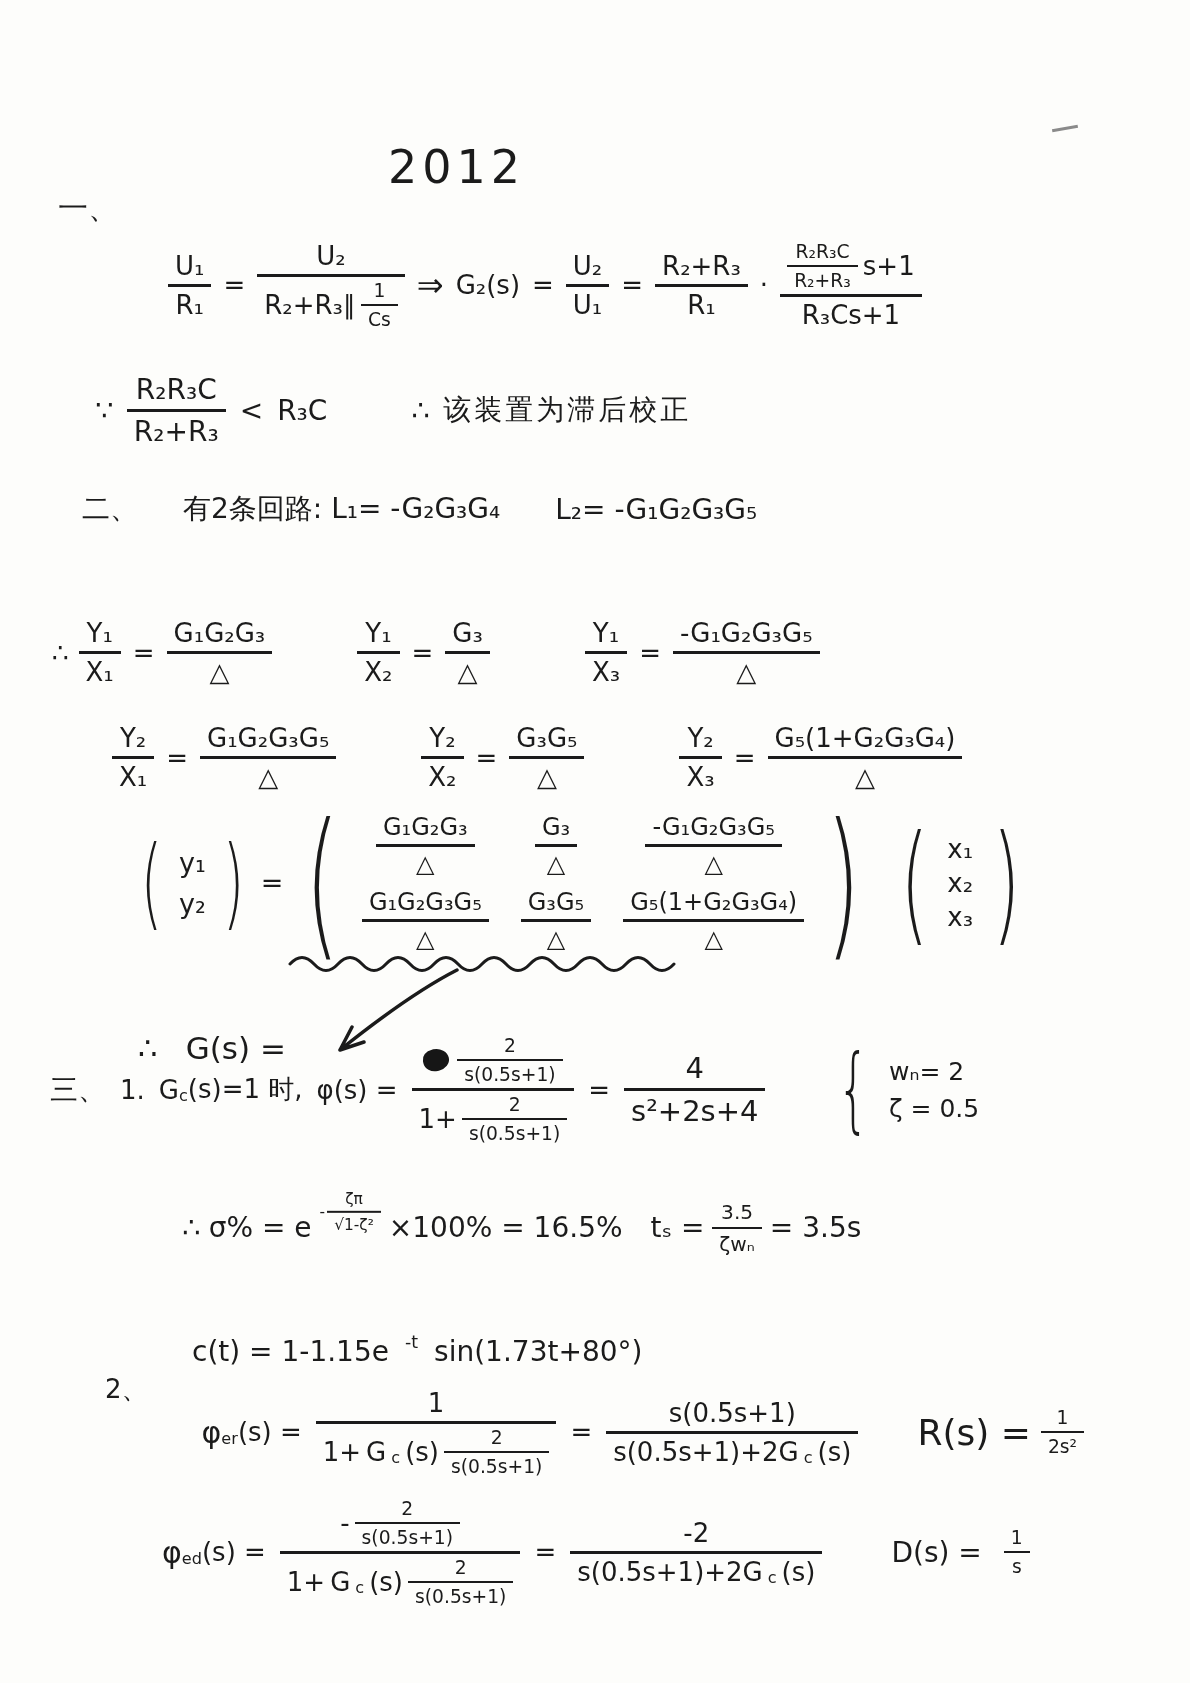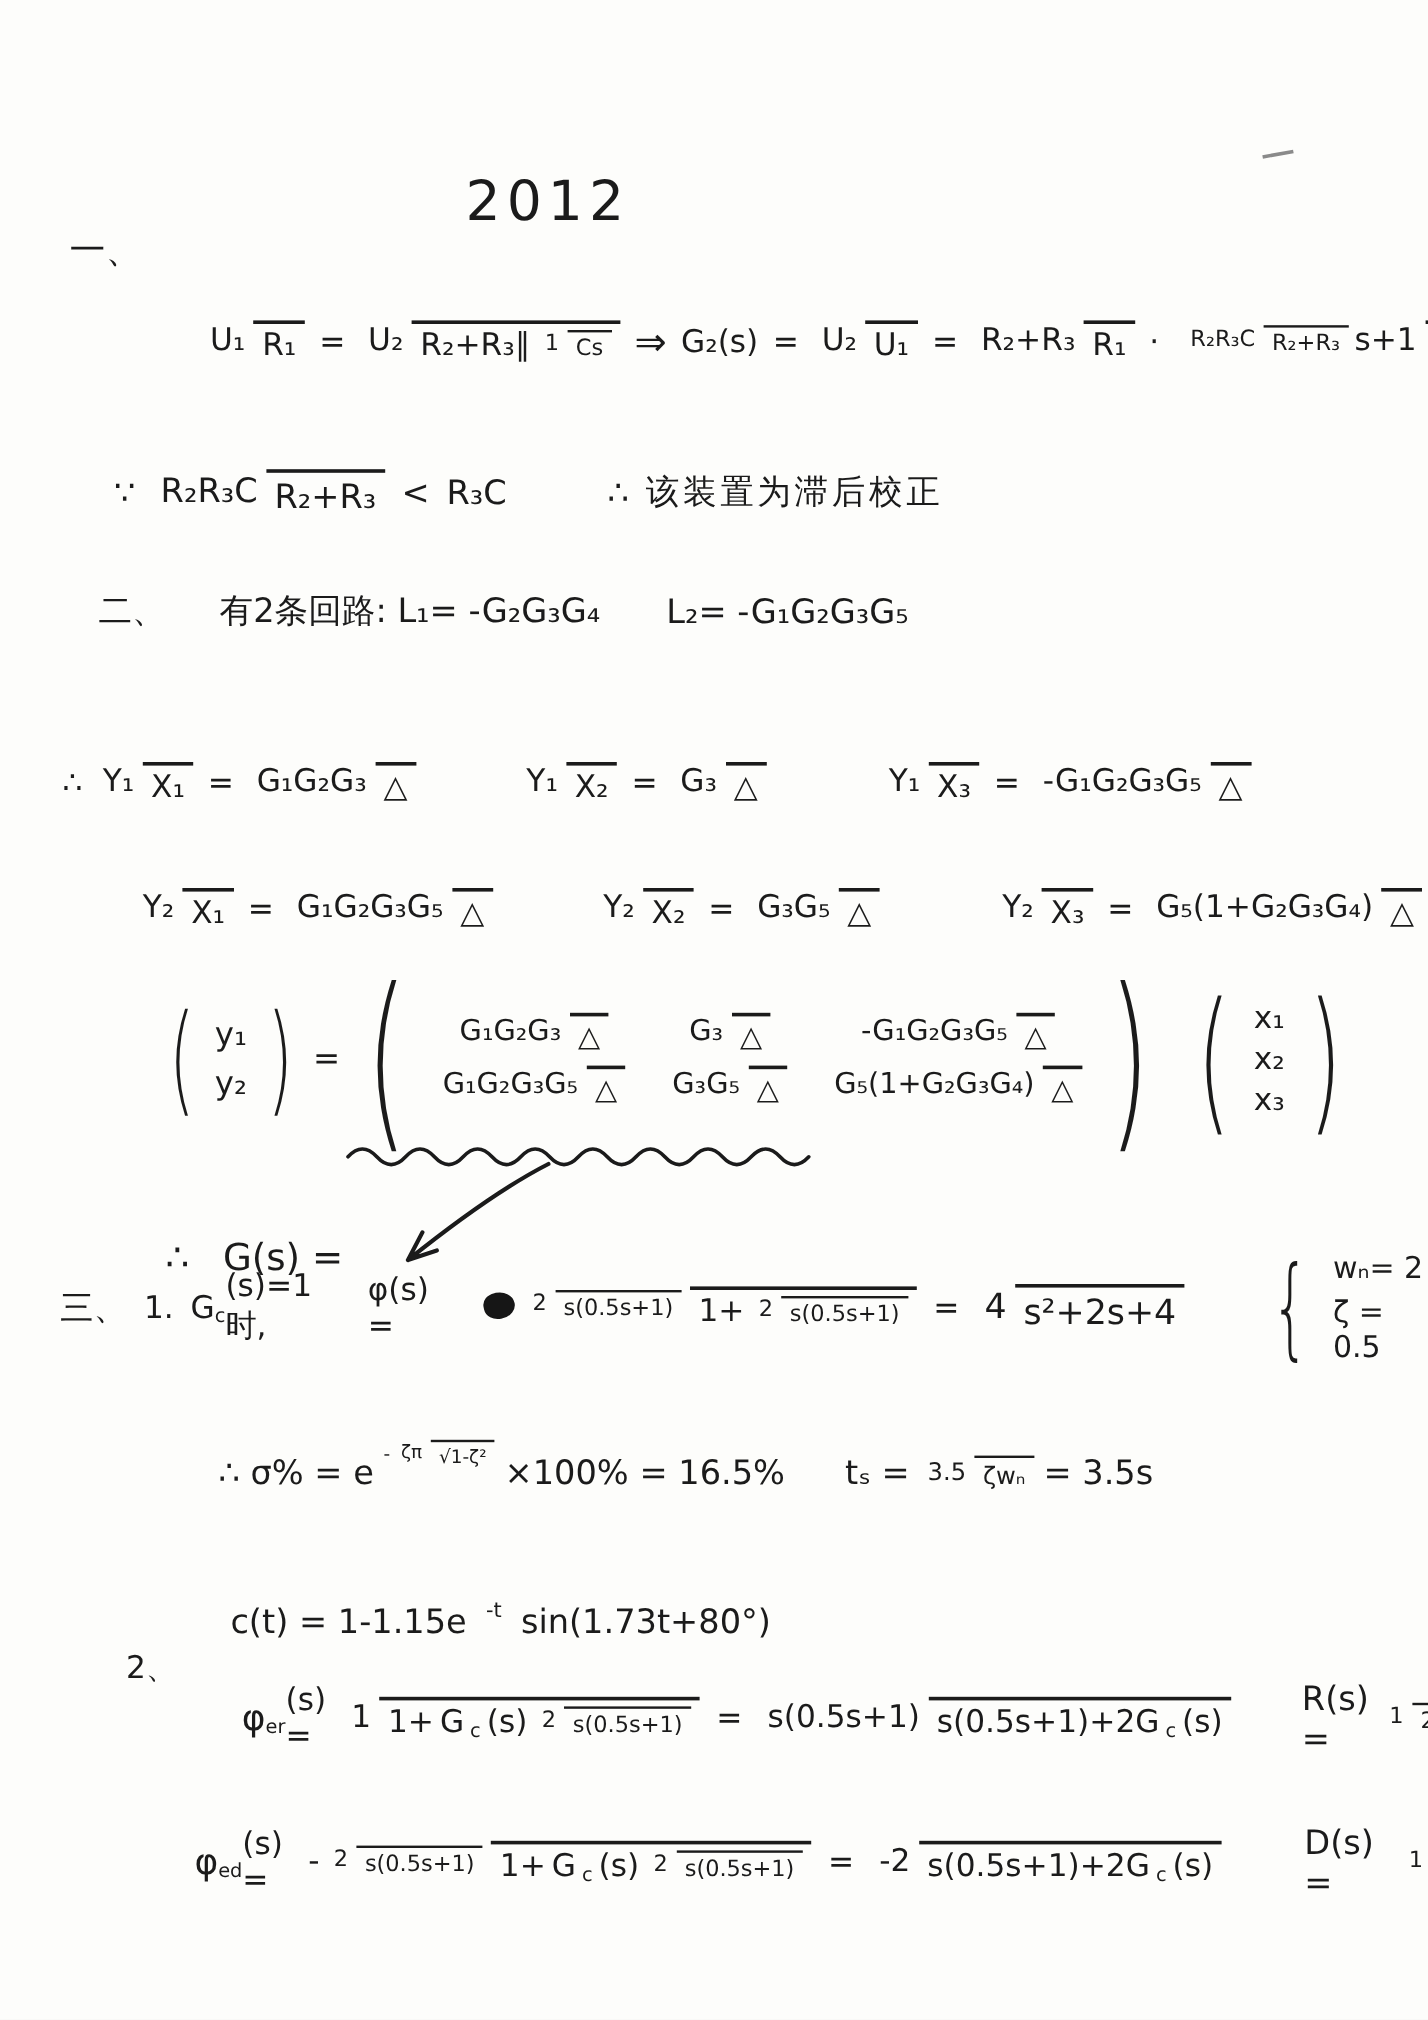--- a/index.html
+++ b/index.html
@@ -1,21 +1,21 @@
 <!DOCTYPE html>
 <html><head>
 <meta charset="utf-8">
 <style>
   *{box-sizing:border-box}
   body{margin:0;background:#e9e9e9}
   .page{position:relative;width:1190px;height:1683px;margin:0 auto;background:#fdfdfb;
         color:#1b1b1b;font-family:"DejaVu Sans",sans-serif;overflow:hidden}
   .row{position:absolute;display:flex;align-items:center}
   .grp{display:inline-flex;align-items:center}
-  .frac{display:inline-flex;flex-direction:row;vertical-align:middle}
+  .frac{display:inline-flex;flex-direction:column;vertical-align:middle}
   .num,.den{display:inline-flex;align-items:center;justify-content:center;gap:5px;
             padding:0 7px 3px;white-space:nowrap}
   .den{border-top:3px solid #1b1b1b;padding:3px 7px 0}
   .sm{font-size:0.72em}
   .sm .den{border-top-width:2px}
   .sub{font-size:0.62em;transform:translateY(0.40em)}
   .sup{font-size:0.62em;transform:translateY(-0.55em)}
   .supfrac{display:inline-flex;align-items:center;gap:2px;transform:translateY(-1.05em);font-size:0.55em}
   .supfrac .den{border-top-width:2px}
   .paren{display:inline-block;font-weight:200;transform:scaleX(0.55);line-height:1}
@@ -265,21 +265,21 @@
   <div class="row" style="left:182px;top:1180px;min-height:95px;font-size:28px;gap:8px">
     <span>∴ σ% = e</span>
     <span class="supfrac">
       <span>-</span>
       <span class="frac">
         <span class="num">ζπ</span>
         <span class="den">√1-ζ²</span>
       </span>
     </span>
     <span>×100% = 16.5%</span>
-    <span style="margin-left:42px">tₛ =</span>
+    <span style="margin-left:20px">tₛ =</span>
     <span class="frac sm">
       <span class="num">3.5</span>
       <span class="den">ζwₙ</span>
     </span>
     <span>= 3.5s</span>
   </div>
 
   <div class="row" style="left:192px;top:1335px;font-size:28px;gap:16px">
     <span>c(t) = 1-1.15e</span>
     <span class="sup">-t</span>
@@ -309,21 +309,21 @@
     <span>=</span>
     <span class="frac">
       <span class="num">s(0.5s+1)</span>
       <span class="den">
         <span>s(0.5s+1)+2G</span>
         <span class="sub">c</span>
         <span>(s)</span>
       </span>
     </span>
     <span class="grp" style="margin-left:45px;gap:10px">
-      <span style="font-size:28px">R(s) =</span>
+      <span style="font-size:36px">R(s) =</span>
       <span class="frac sm">
         <span class="num">1</span>
         <span class="den">2s²</span>
       </span>
     </span>
   </div>
 
   <div class="row" style="left:162px;top:1482px;min-height:140px;font-size:26px;gap:14px">
     <span class="grp">
       <span style="font-size:30px">φ</span>

